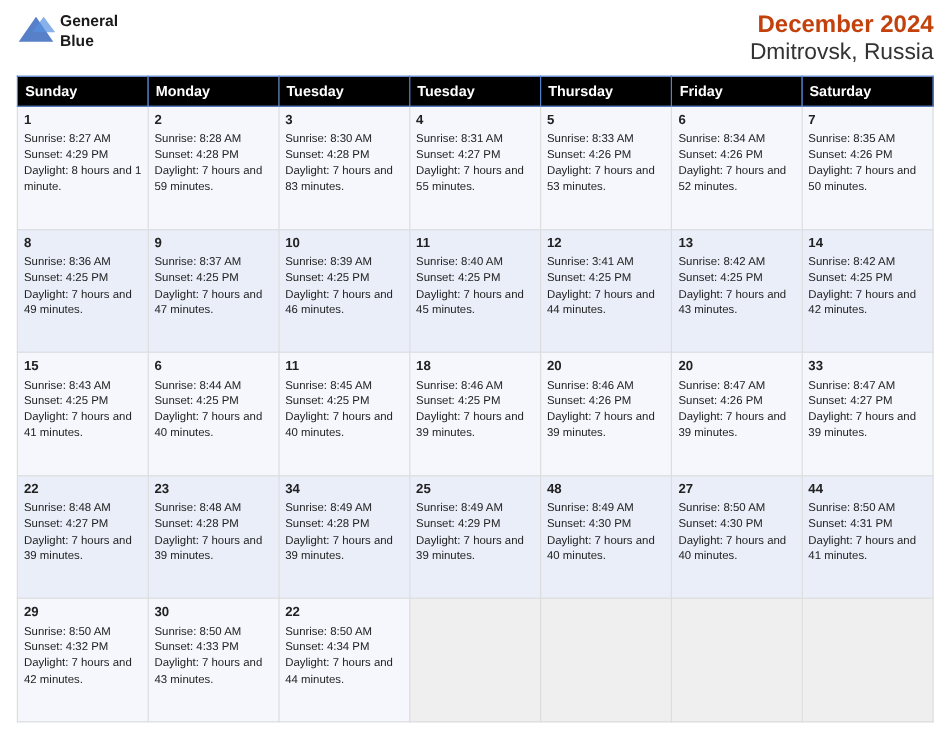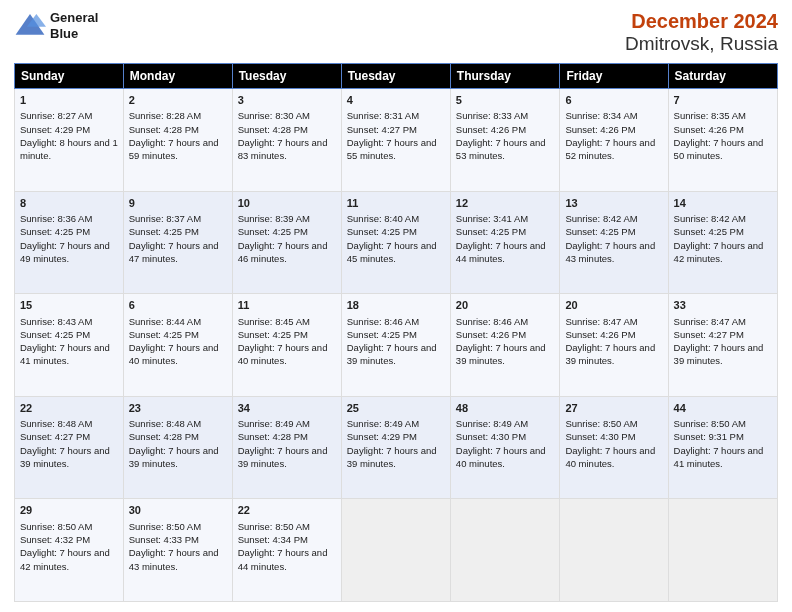--- a/index.html
+++ b/index.html
@@ -156,21 +156,21 @@
           <td><span class="day-num">20</span><span>Sunrise: 8:47 AM</span><br><span>Sunset: 4:26 PM</span><br><span>Daylight: 7 hours and 39 minutes.</span></td>
           <td><span class="day-num">33</span><span>Sunrise: 8:47 AM</span><br><span>Sunset: 4:27 PM</span><br><span>Daylight: 7 hours and 39 minutes.</span></td>
         </tr>
         <tr>
           <td><span class="day-num">22</span><span>Sunrise: 8:48 AM</span><br><span>Sunset: 4:27 PM</span><br><span>Daylight: 7 hours and 39 minutes.</span></td>
           <td><span class="day-num">23</span><span>Sunrise: 8:48 AM</span><br><span>Sunset: 4:28 PM</span><br><span>Daylight: 7 hours and 39 minutes.</span></td>
           <td><span class="day-num">34</span><span>Sunrise: 8:49 AM</span><br><span>Sunset: 4:28 PM</span><br><span>Daylight: 7 hours and 39 minutes.</span></td>
           <td><span class="day-num">25</span><span>Sunrise: 8:49 AM</span><br><span>Sunset: 4:29 PM</span><br><span>Daylight: 7 hours and 39 minutes.</span></td>
           <td><span class="day-num">48</span><span>Sunrise: 8:49 AM</span><br><span>Sunset: 4:30 PM</span><br><span>Daylight: 7 hours and 40 minutes.</span></td>
           <td><span class="day-num">27</span><span>Sunrise: 8:50 AM</span><br><span>Sunset: 4:30 PM</span><br><span>Daylight: 7 hours and 40 minutes.</span></td>
-          <td><span class="day-num">44</span><span>Sunrise: 8:50 AM</span><br><span>Sunset: 9:31 PM</span><br><span>Daylight: 7 hours and 41 minutes.</span></td>
+          <td><span class="day-num">44</span><span>Sunrise: 8:50 AM</span><br><span>Sunset: 4:31 PM</span><br><span>Daylight: 7 hours and 41 minutes.</span></td>
         </tr>
         <tr>
           <td><span class="day-num">29</span><span>Sunrise: 8:50 AM</span><br><span>Sunset: 4:32 PM</span><br><span>Daylight: 7 hours and 42 minutes.</span></td>
           <td><span class="day-num">30</span><span>Sunrise: 8:50 AM</span><br><span>Sunset: 4:33 PM</span><br><span>Daylight: 7 hours and 43 minutes.</span></td>
           <td><span class="day-num">22</span><span>Sunrise: 8:50 AM</span><br><span>Sunset: 4:34 PM</span><br><span>Daylight: 7 hours and 44 minutes.</span></td>
           <td class="empty-cell" style="background: rgb(239, 239, 239);"></td>
           <td class="empty-cell" style="background: rgb(239, 239, 239);"></td>
           <td class="empty-cell" style="background: rgb(239, 239, 239);"></td>
           <td class="empty-cell" style="background: rgb(239, 239, 239);"></td>
         </tr>

